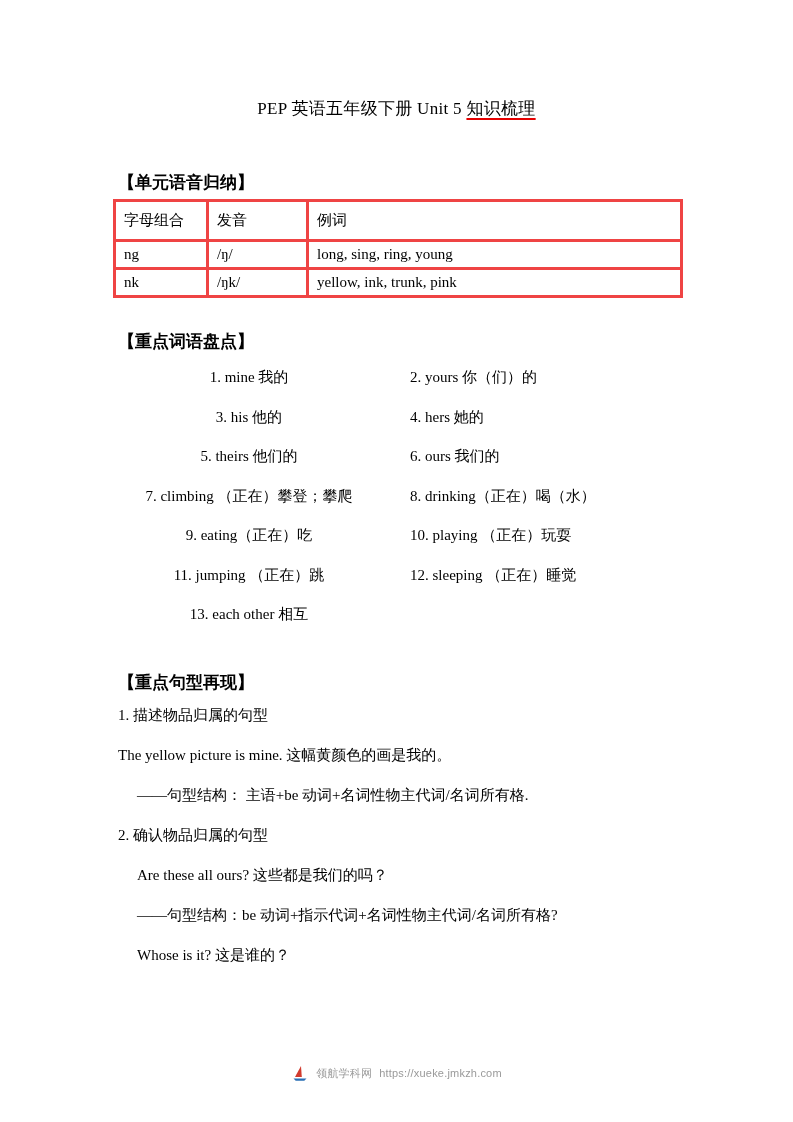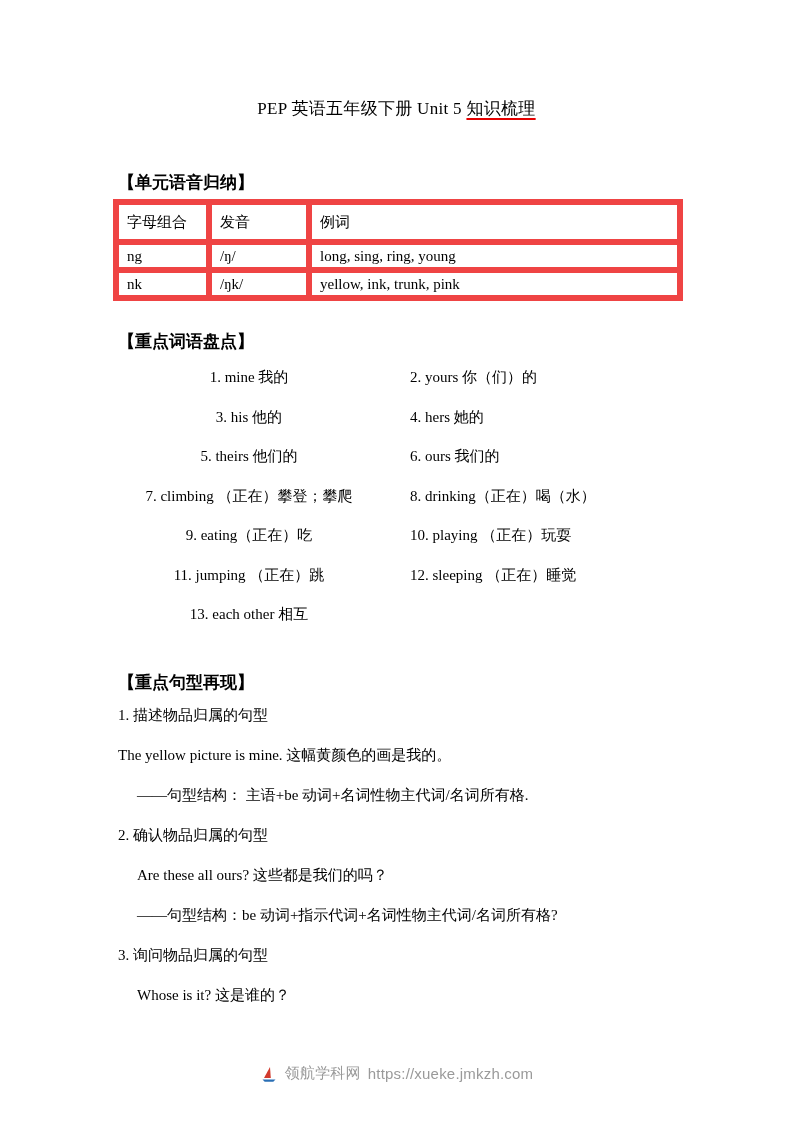--- a/index.html
+++ b/index.html
@@ -30,21 +30,21 @@
   }
   .heading-phonics   { top: 171px; }
   .heading-words     { top: 330px; }
   .heading-sentences { top: 671px; }
 
   .phonics-table {
     position: absolute; top: 199px; left: 113px; width: 570px;
     border-collapse: collapse; font-size: 15px;
   }
   .phonics-table th, .phonics-table td {
-    border: 6px solid #ef4444;
+    border: 3px solid #ef4444;
     font-weight: 400; text-align: left;
     padding: 0 8px; vertical-align: middle;
   }
   .phonics-table thead tr { height: 40px; }
   .phonics-table tbody tr { height: 28px; }
 
   .word-list {
     position: absolute; top: 368px; left: 118px; width: 566px;
     font-size: 15px;
   }
@@ -55,21 +55,21 @@
   .sentence-list {
     position: absolute; top: 706px; left: 118px; width: 566px;
     font-size: 15px;
   }
   .sentence-line { height: 40px; white-space: nowrap; }
   .sentence-line.indent { padding-left: 19px; }
 
   .footer {
     position: absolute; top: 1064px; left: 0; width: 100%;
     display: flex; justify-content: center; align-items: center; gap: 7px;
-    color: #9a9a9a; font-size: 15px;
+    color: #9a9a9a; font-size: 11px;
     font-family: "Liberation Sans", "DejaVu Sans", sans-serif;
   }
   .footer .logo { display: inline-flex; width: 18px; height: 18px; }
   .footer-text { letter-spacing: 0.2px; }
 </style>
 </head>
 <body>
 
 <div class="page">
 
@@ -141,21 +141,20 @@
 
   <div class="section-heading heading-sentences">【重点句型再现】</div>
 
   <div class="sentence-list">
     <div class="sentence-line">1. 描述物品归属的句型</div>
     <div class="sentence-line">The yellow picture is mine. 这幅黄颜色的画是我的。</div>
     <div class="sentence-line indent">——句型结构： 主语+be 动词+名词性物主代词/名词所有格.</div>
     <div class="sentence-line">2. 确认物品归属的句型</div>
     <div class="sentence-line indent">Are these all ours?  这些都是我们的吗？</div>
     <div class="sentence-line indent">——句型结构：be 动词+指示代词+名词性物主代词/名词所有格?</div>
-    <div class="sentence-line">3. 询问物品归属的句型</div>
     <div class="sentence-line indent">Whose is it?  这是谁的？</div>
   </div>
 
   <div class="footer">
     <span class="logo">
       <svg width="18" height="18" viewBox="0 0 18 18" aria-hidden="true">
         <path d="M4 13 L10 2 L10.8 13 Z" fill="#d23b2e"></path>
         <path d="M2.5 14.5 h13 l-2.2 2.2 h-8.6 Z" fill="#2a6fb5"></path>
       </svg>
     </span>

